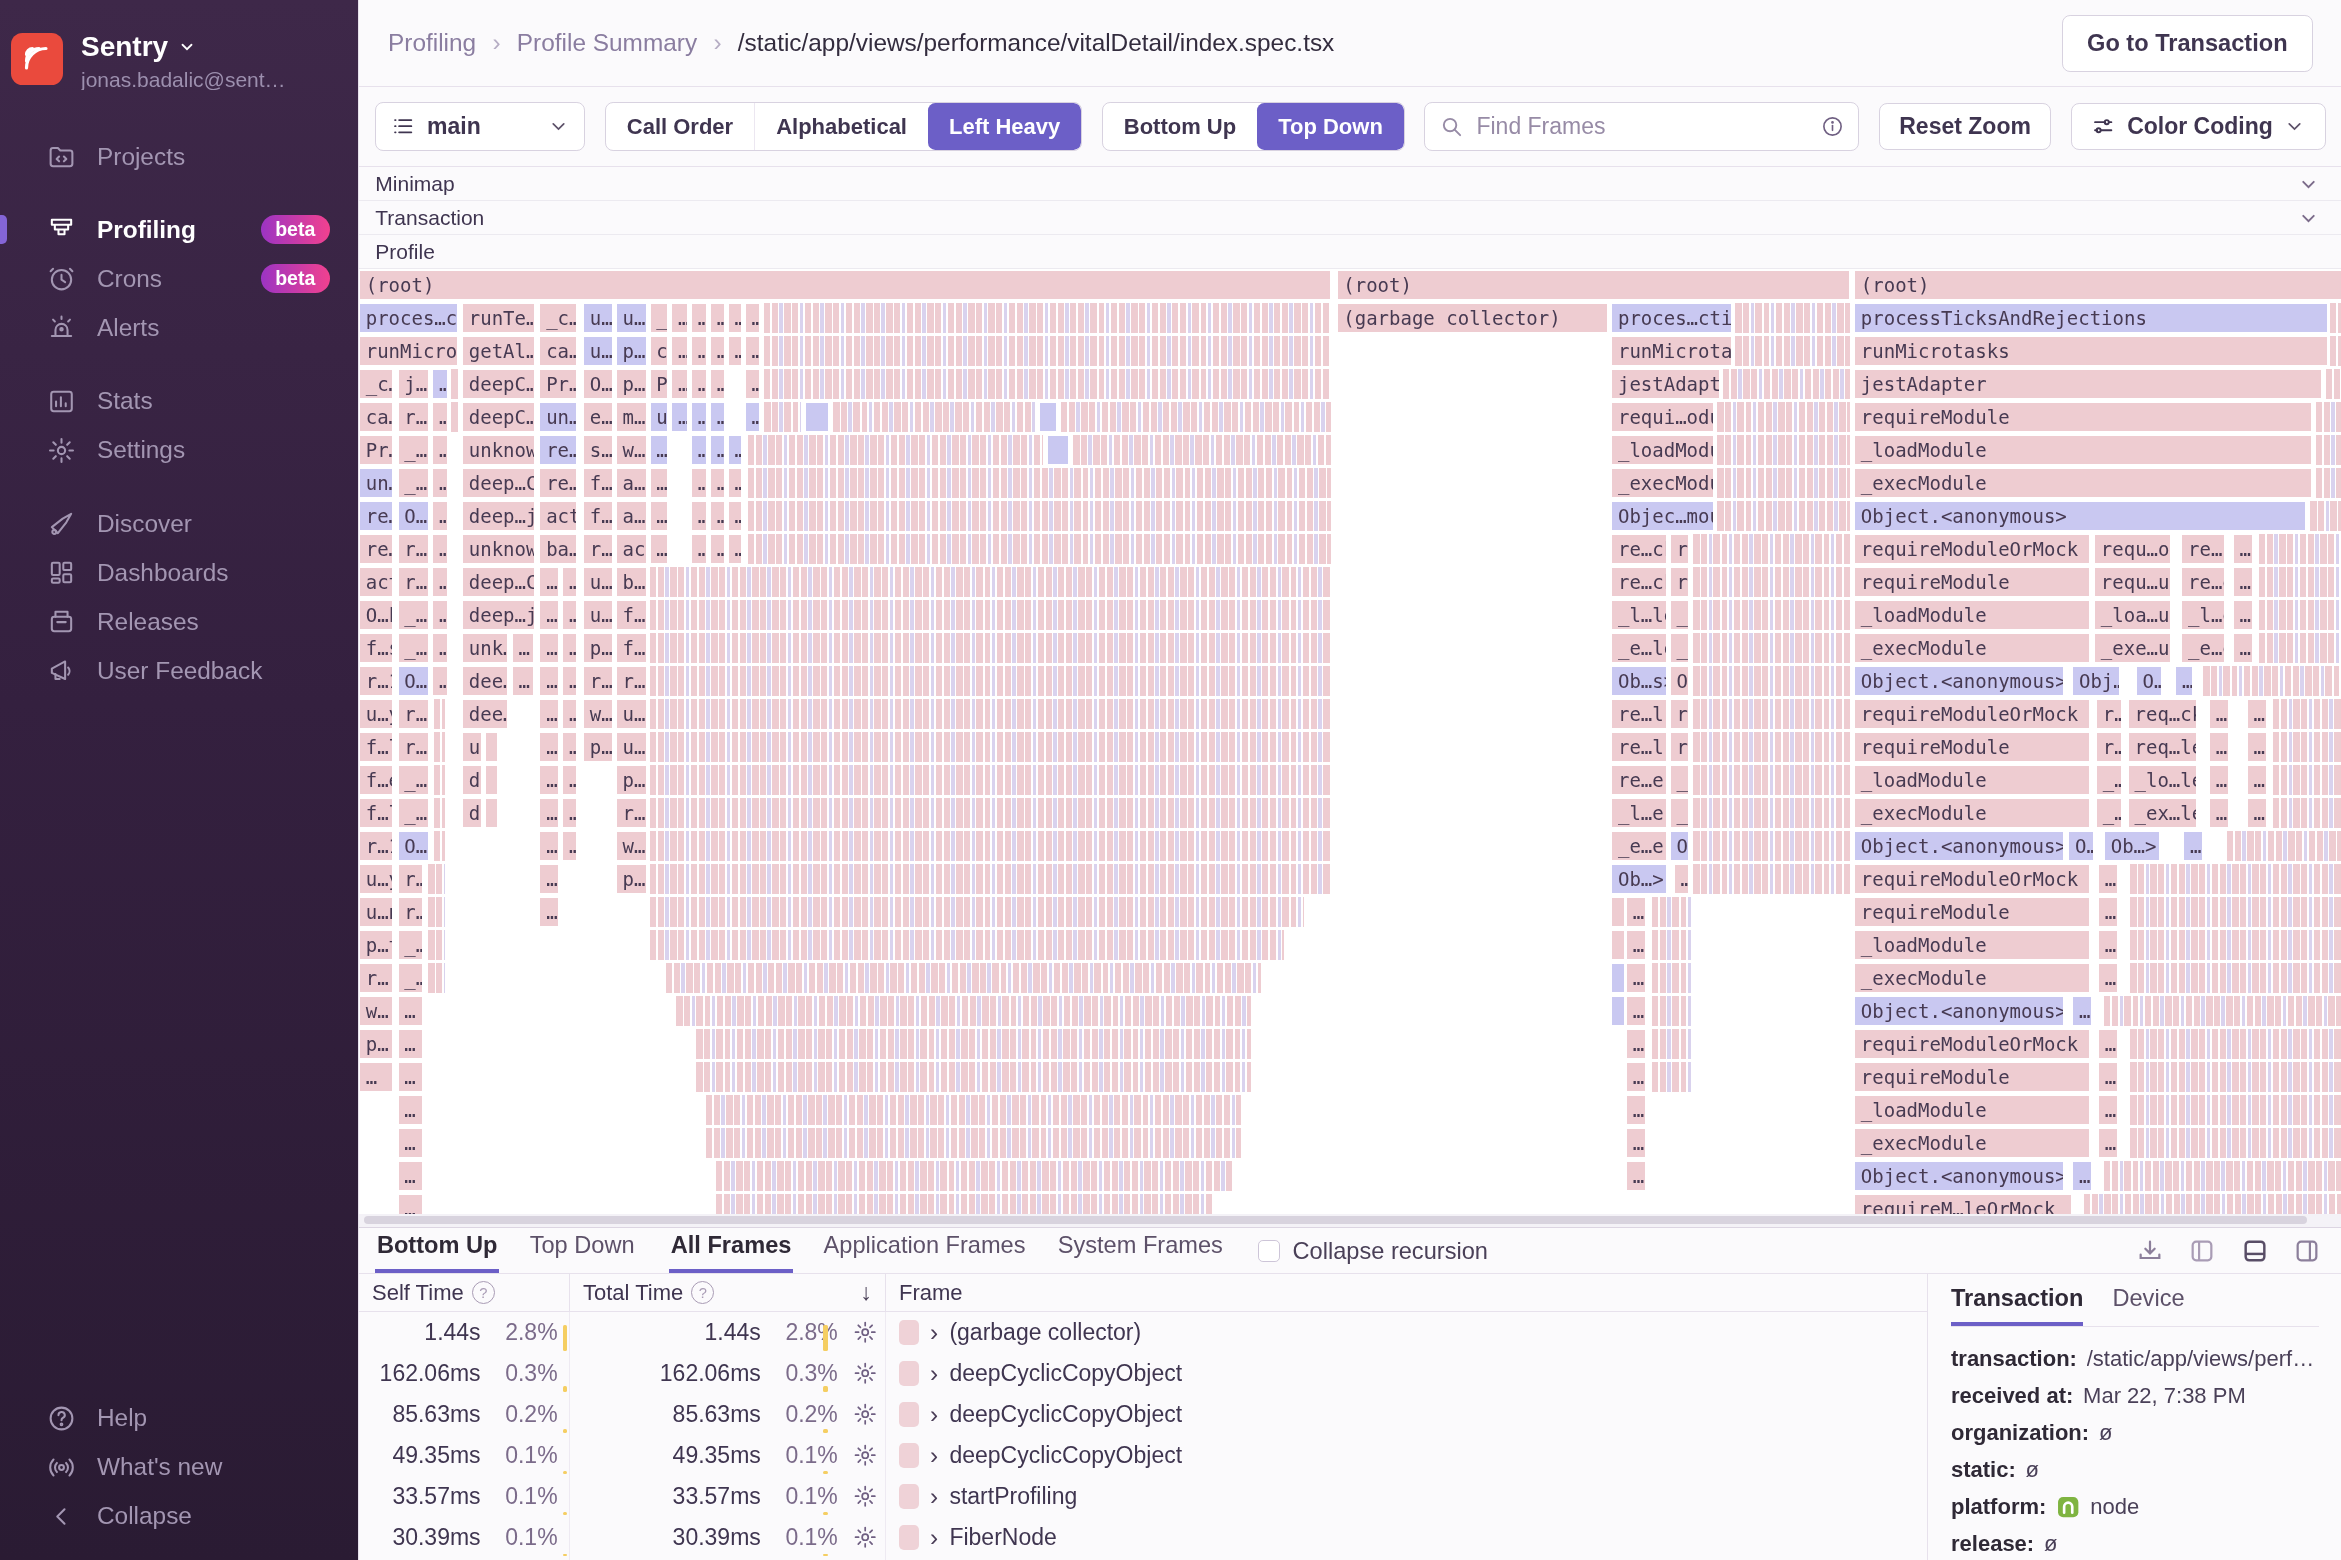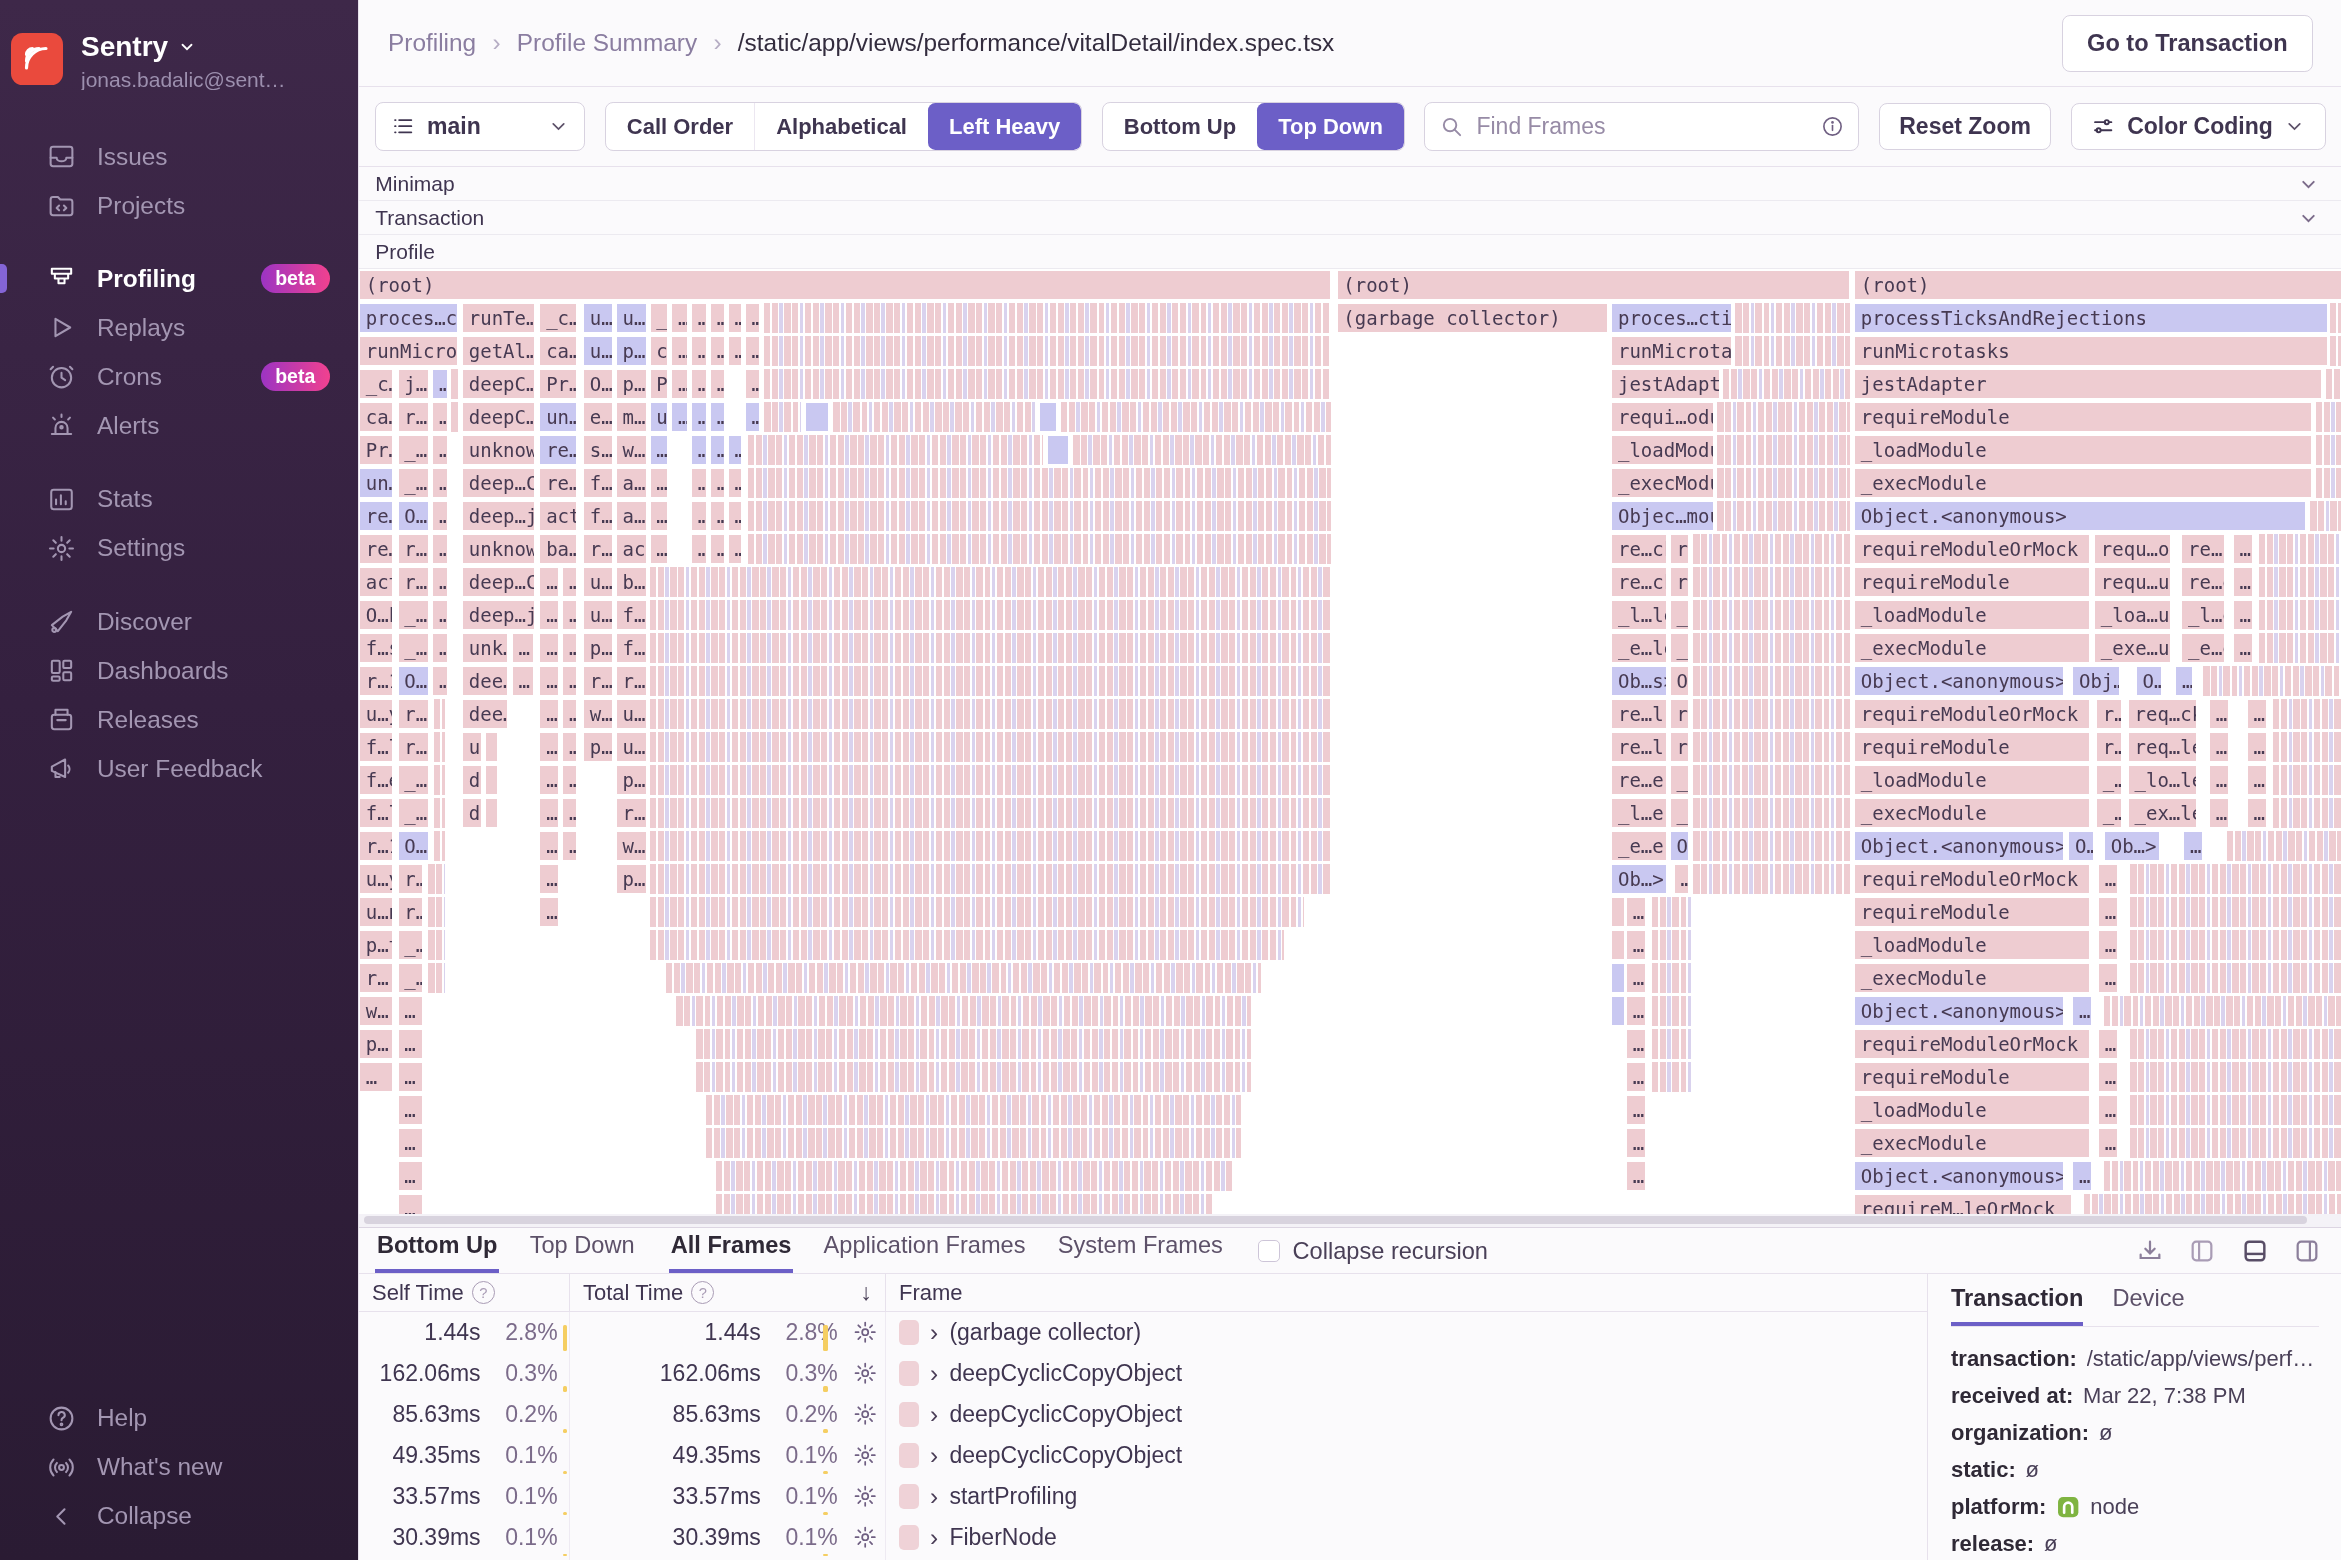--- a/index.html
+++ b/index.html
@@ -143,53 +143,36 @@
             </svg>
         </div>
         <div class="brand-email">jonas.badalic@sent…</div>
       </div>
     </div>
     <nav class="side-nav" id="side-sections">
         <div class="side-sec">
           <div class="side-item">
             <span class="sicon">
               <svg viewBox="0 0 24 24" width="29" height="29" fill="none" stroke="currentColor" stroke-width="1.7" stroke-linecap="round" stroke-linejoin="round">
-                <rect x="3" y="4" width="18" height="16" rx="2"></rect>
-                <path d="M3 13h5c0 2 2 3 4 3s4-1 4-3h5"></path>
-              </svg>
-            </span>
-            <span>Issues</span>
-          </div>
-          <div class="side-item">
-            <span class="sicon">
-              <svg viewBox="0 0 24 24" width="29" height="29" fill="none" stroke="currentColor" stroke-width="1.7" stroke-linecap="round" stroke-linejoin="round">
                 <path d="M3 7a2 2 0 0 1 2-2h4l2 2h8a2 2 0 0 1 2 2v9a2 2 0 0 1-2 2H5a2 2 0 0 1-2-2z"></path>
                 <path d="M10 12l-2 2 2 2M14 12l2 2-2 2"></path>
               </svg>
             </span>
             <span>Projects</span>
           </div>
         </div>
         <div class="side-sec">
           <div class="side-item active">
             <span class="sicon">
               <svg viewBox="0 0 24 24" width="29" height="29" fill="none" stroke="currentColor" stroke-width="1.7" stroke-linecap="round" stroke-linejoin="round">
                 <path d="M4 4h16v4H4zM6.5 8v4h11V8M9.5 12v4h5v-4"></path>
               </svg>
             </span>
             <span>Profiling</span>
             <span class="badge">beta</span>
-          </div>
-          <div class="side-item">
-            <span class="sicon">
-              <svg viewBox="0 0 24 24" width="29" height="29" fill="none" stroke="currentColor" stroke-width="1.7" stroke-linecap="round" stroke-linejoin="round">
-                <path d="M7 4.8l12.2 7.2L7 19.2z"></path>
-              </svg>
-            </span>
-            <span>Replays</span>
           </div>
           <div class="side-item">
             <span class="sicon">
               <svg viewBox="0 0 24 24" width="29" height="29" fill="none" stroke="currentColor" stroke-width="1.7" stroke-linecap="round" stroke-linejoin="round">
                 <circle cx="12" cy="13" r="8"></circle>
                 <path d="M12 9v4l3 2"></path>
                 <path d="M5 4L3 6M19 4l2 2"></path>
               </svg>
             </span>
             <span>Crons</span>

